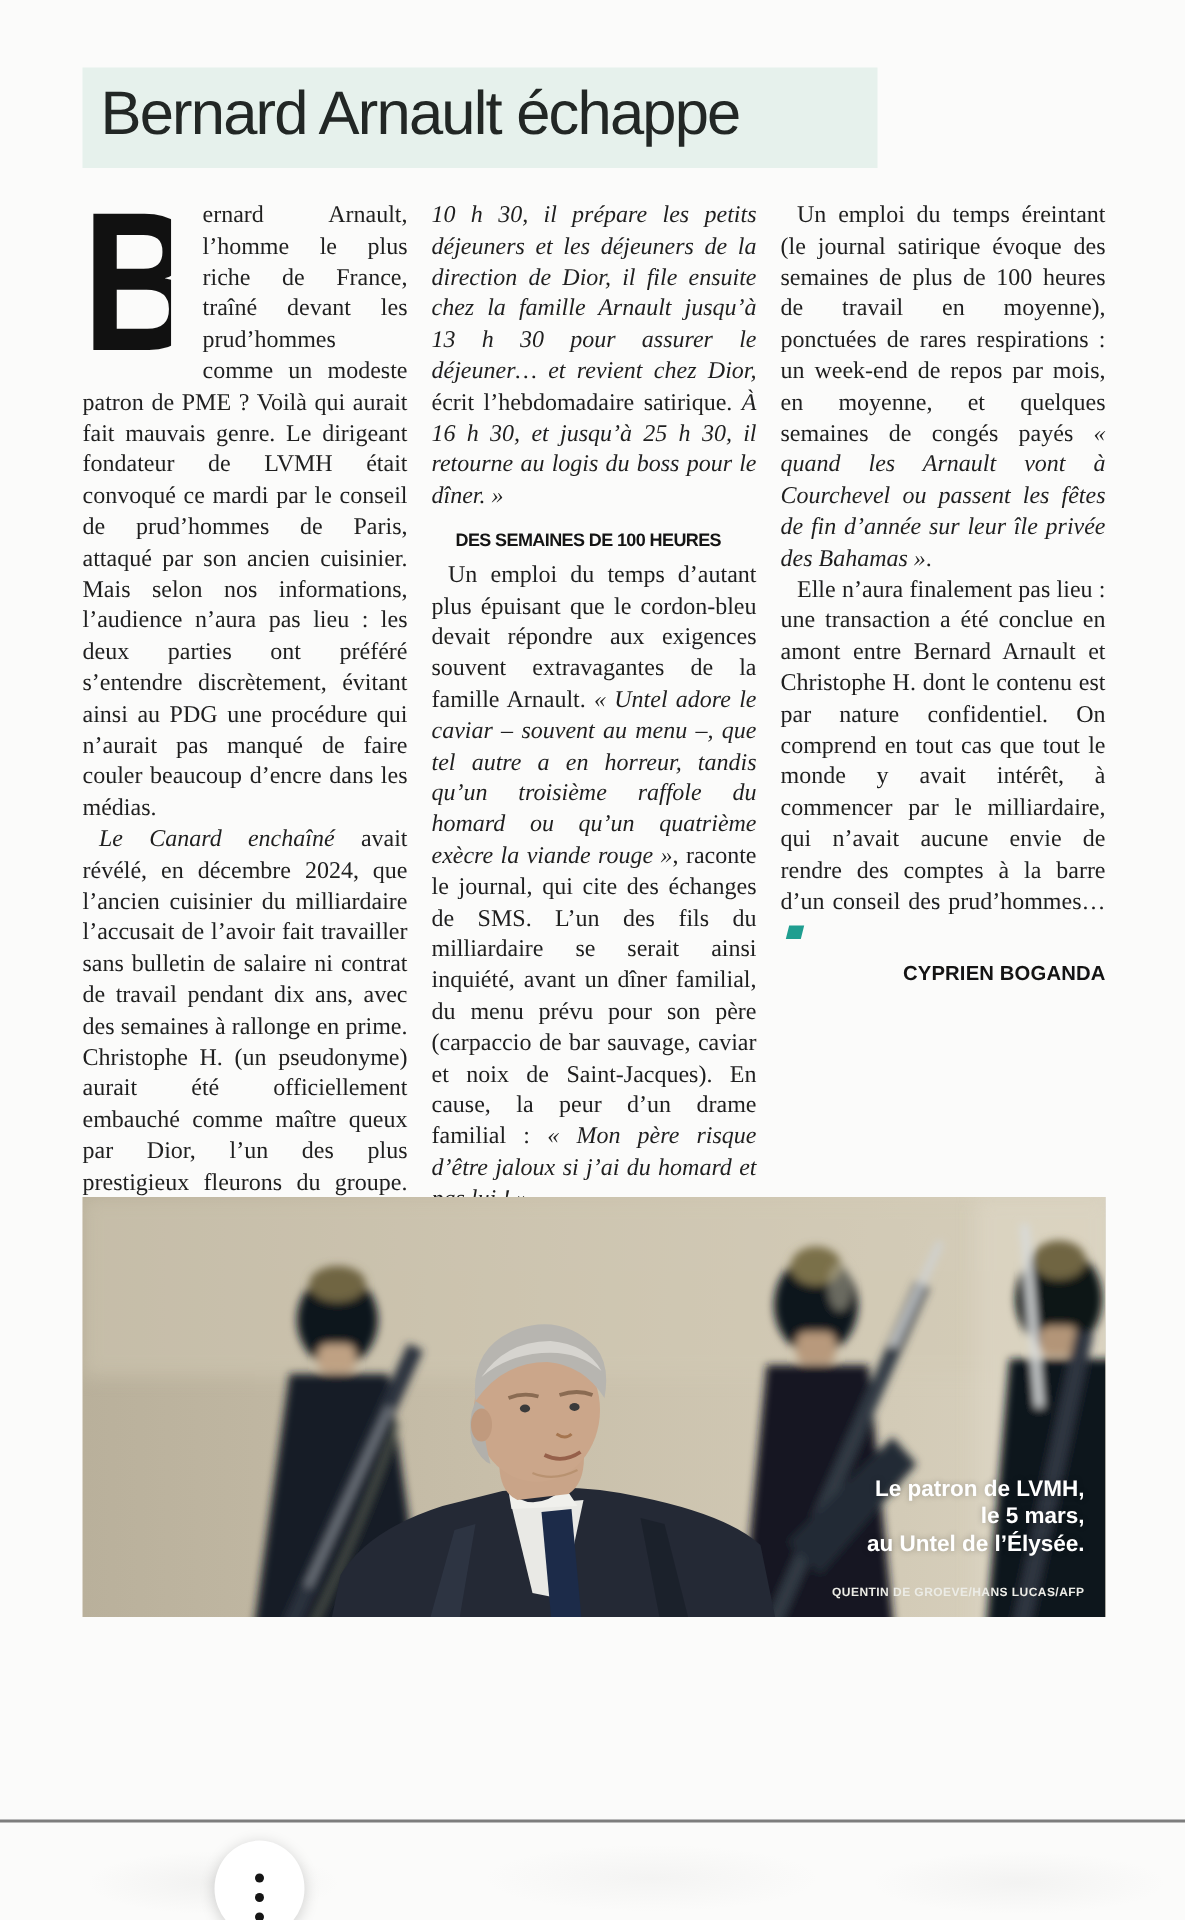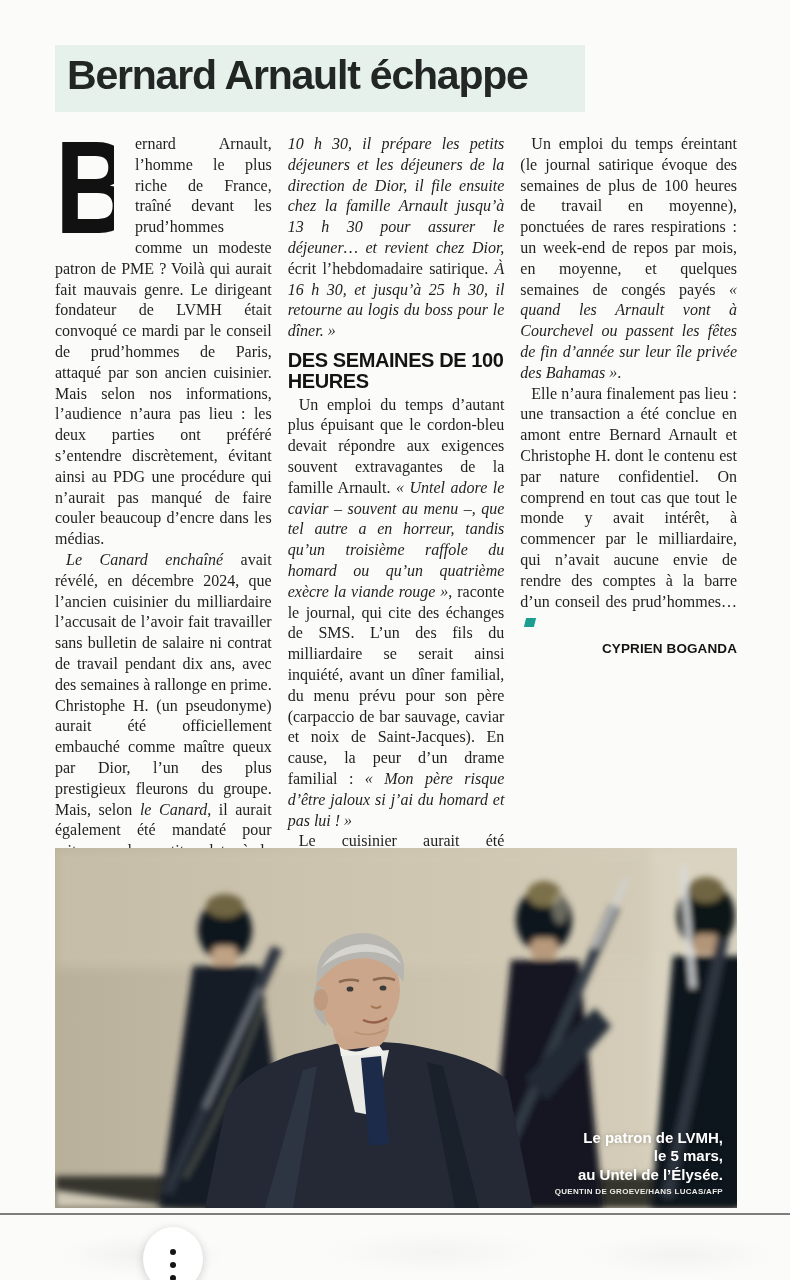--- a/index.html
+++ b/index.html
@@ -14,21 +14,21 @@
 
   
   .title-block{
     background:#e6f1ec;
     width:506px;
     padding:8px 12px 14px 12px;
   }
   .title-block h1{
     margin:0;
     font-family:"Liberation Sans", sans-serif;
-    font-weight:700;
+    font-weight:400;
     font-size:41px;
     line-height:1.1;
     letter-spacing:-1.2px;
     color:#222725;
   }
 
   
   .kicker{
     margin-top:17px;
     font-family:"Liberation Sans", sans-serif;
@@ -56,24 +56,24 @@
     font-size:16px;
     line-height:20.8px;
     color:#1f1f1f;
     text-align:justify;
     hyphens:auto;-webkit-hyphens:auto;
   }
   .col p{margin:0;}
   .col p.indent{text-indent:11px;}
   .col em{}
   .col h3{
-    margin:8px 0 3px 0;
-    font-family:"Liberation Sans", sans-serif;
-    font-weight:700;
-    font-size:20px;
+    margin:8px 0 3px 16px;
+    font-family:"Liberation Sans", sans-serif;
+    font-weight:700;
+    font-size:12px;
     letter-spacing:-0.4px;
     color:#141414;
     text-align:left;
   }
   .dropcap{
     float:left;
     font-family:"Liberation Sans", sans-serif;
     font-weight:700;
     font-size:132px;
     line-height:102px;
@@ -98,40 +98,40 @@
     font-family:"Liberation Sans", sans-serif;
     font-weight:700;
     font-size:13.5px;
     letter-spacing:0.1px;
     color:#141414;
   }
 
   
   .photo{
     position:absolute;
-    left:55px;top:848px;width:682px;height:360px;
+    left:55px;top:798px;width:682px;height:280px;
     overflow:hidden;
     background:#c7bea9;
   }
   .photo svg{display:block;width:682px;height:360px;}
   .caption{
     position:absolute;
     right:14px;bottom:12px;
     text-align:right;
     font-family:"Liberation Sans", sans-serif;
     color:#fff;
   }
   .caption .line{
     font-weight:700;
     font-size:15px;
     line-height:1.22;
     text-shadow:0 0 4px rgba(0,0,0,0.25);
   }
   .caption .credit{
-    margin-top:3px;
+    margin-top:18px;
     font-weight:700;
     font-size:8px;
     letter-spacing:0.3px;
     color:#ececе6;
     color:#ecece6;
     padding-left:16px;
   }
 
   
   .divider{

